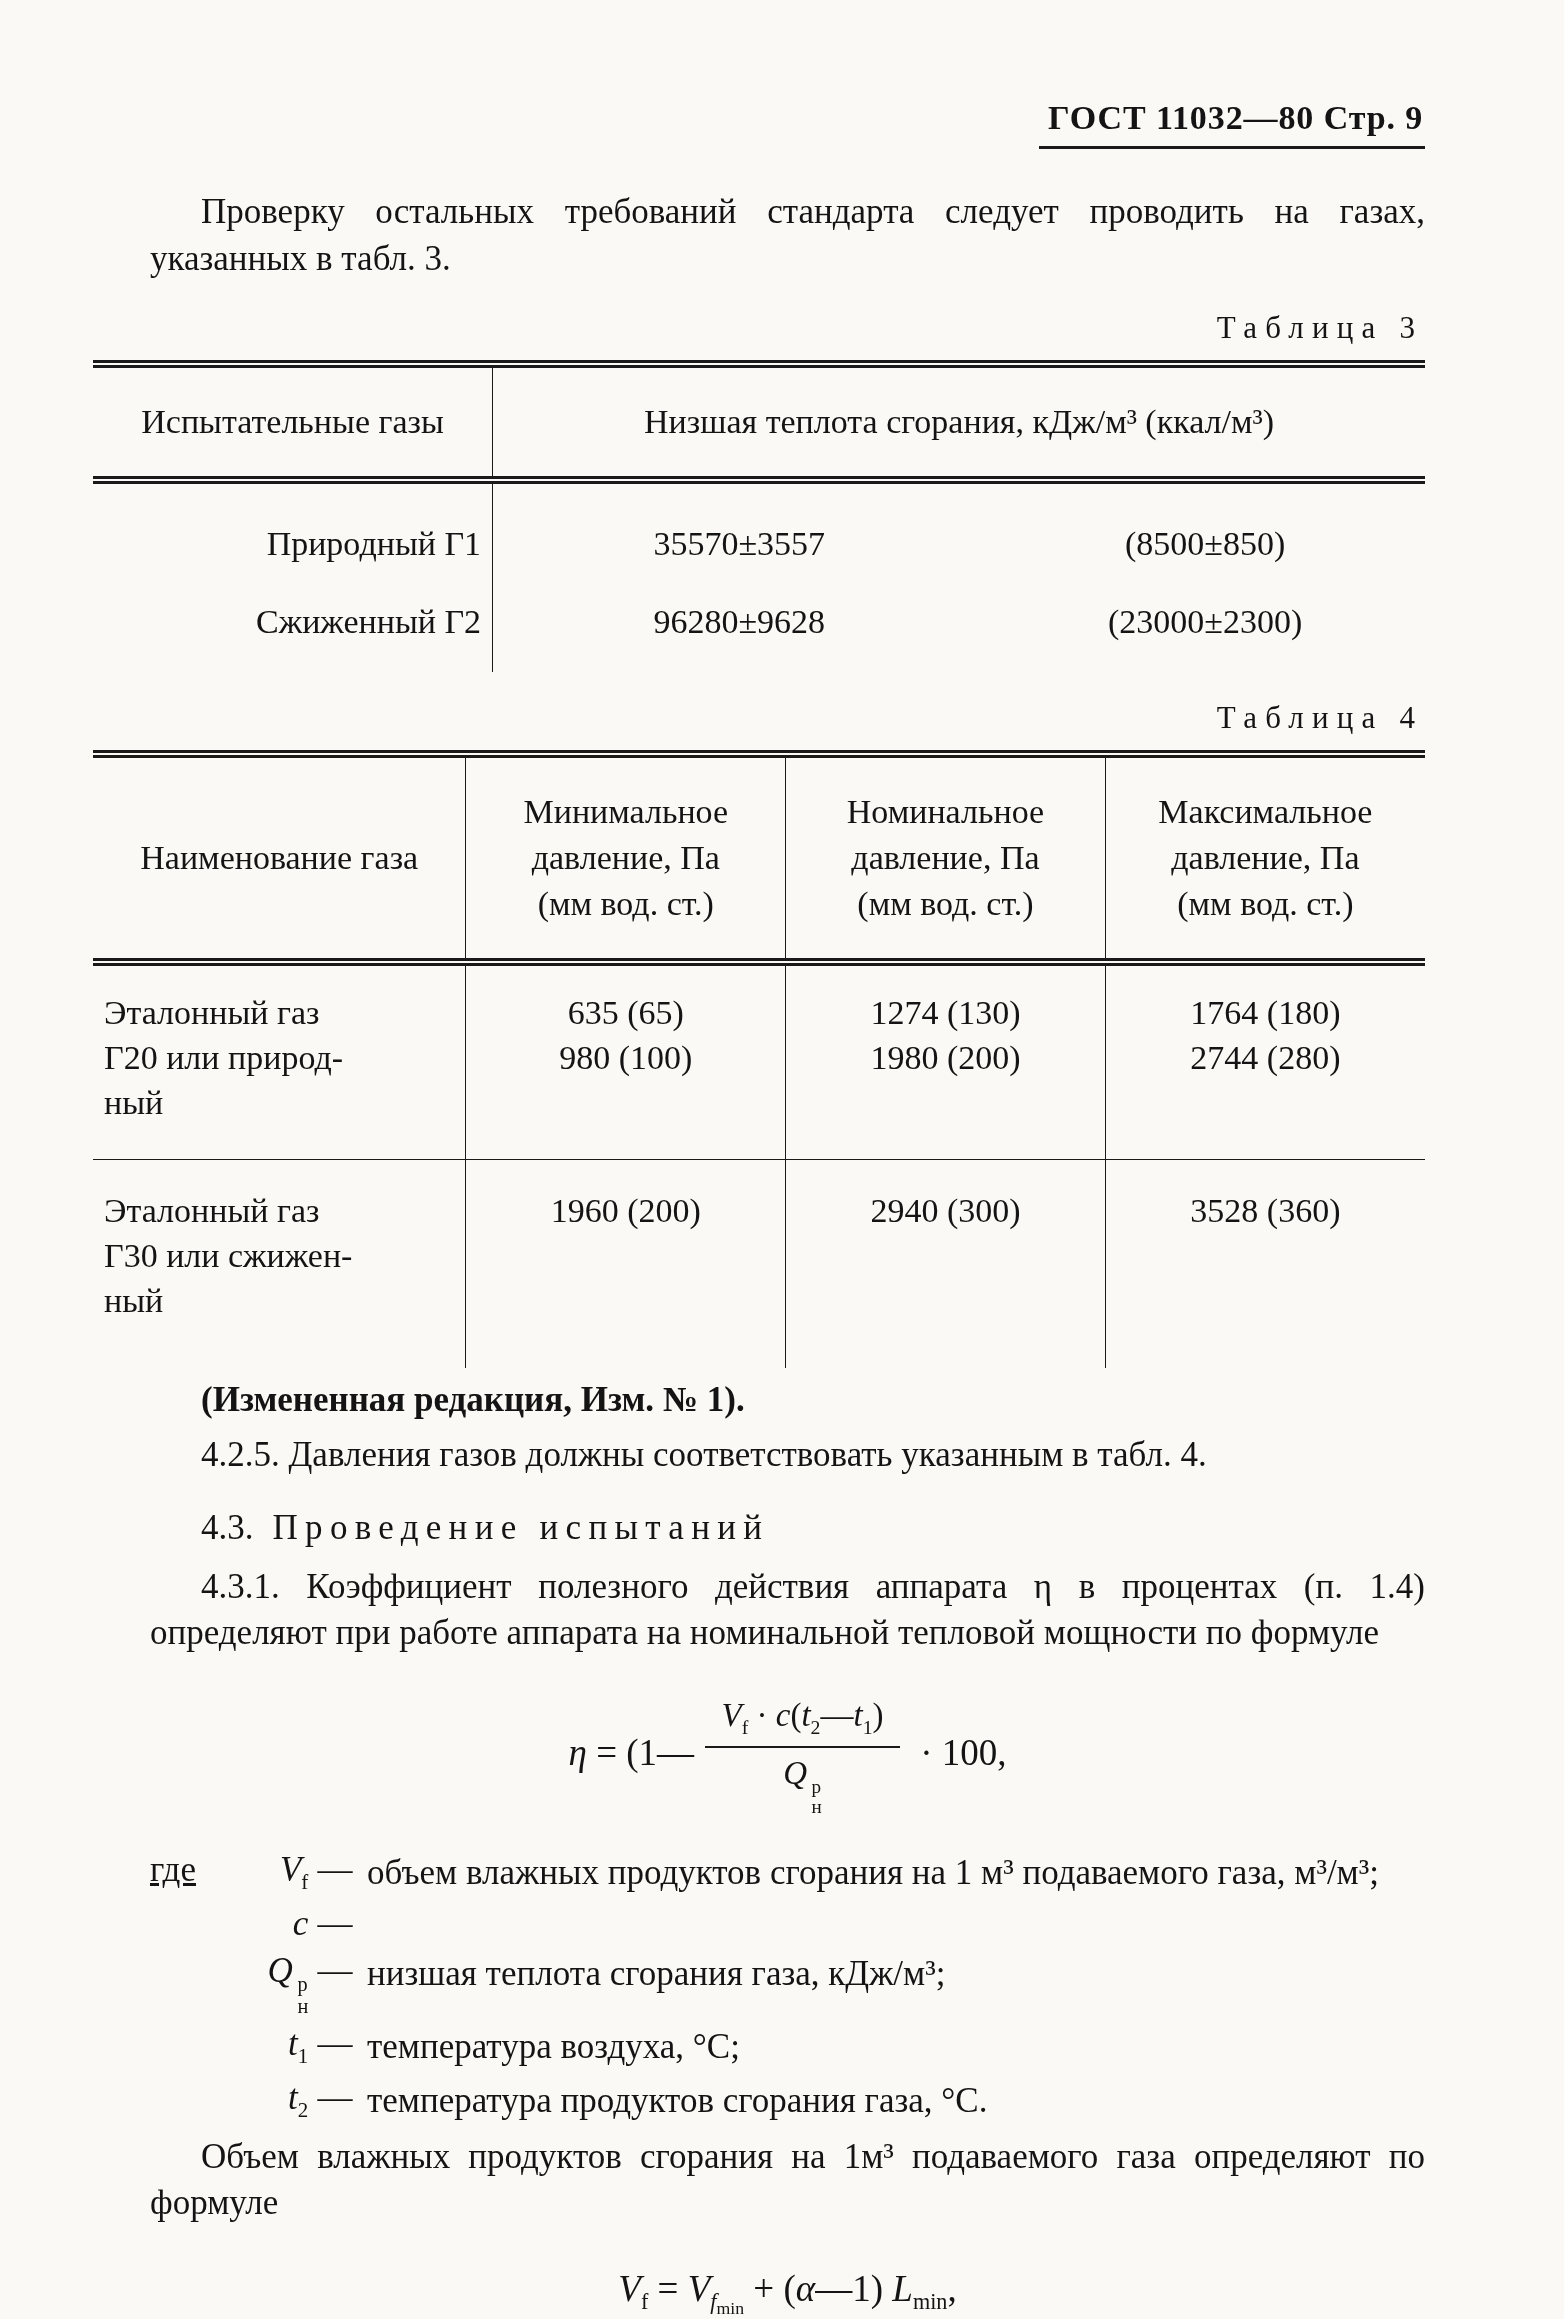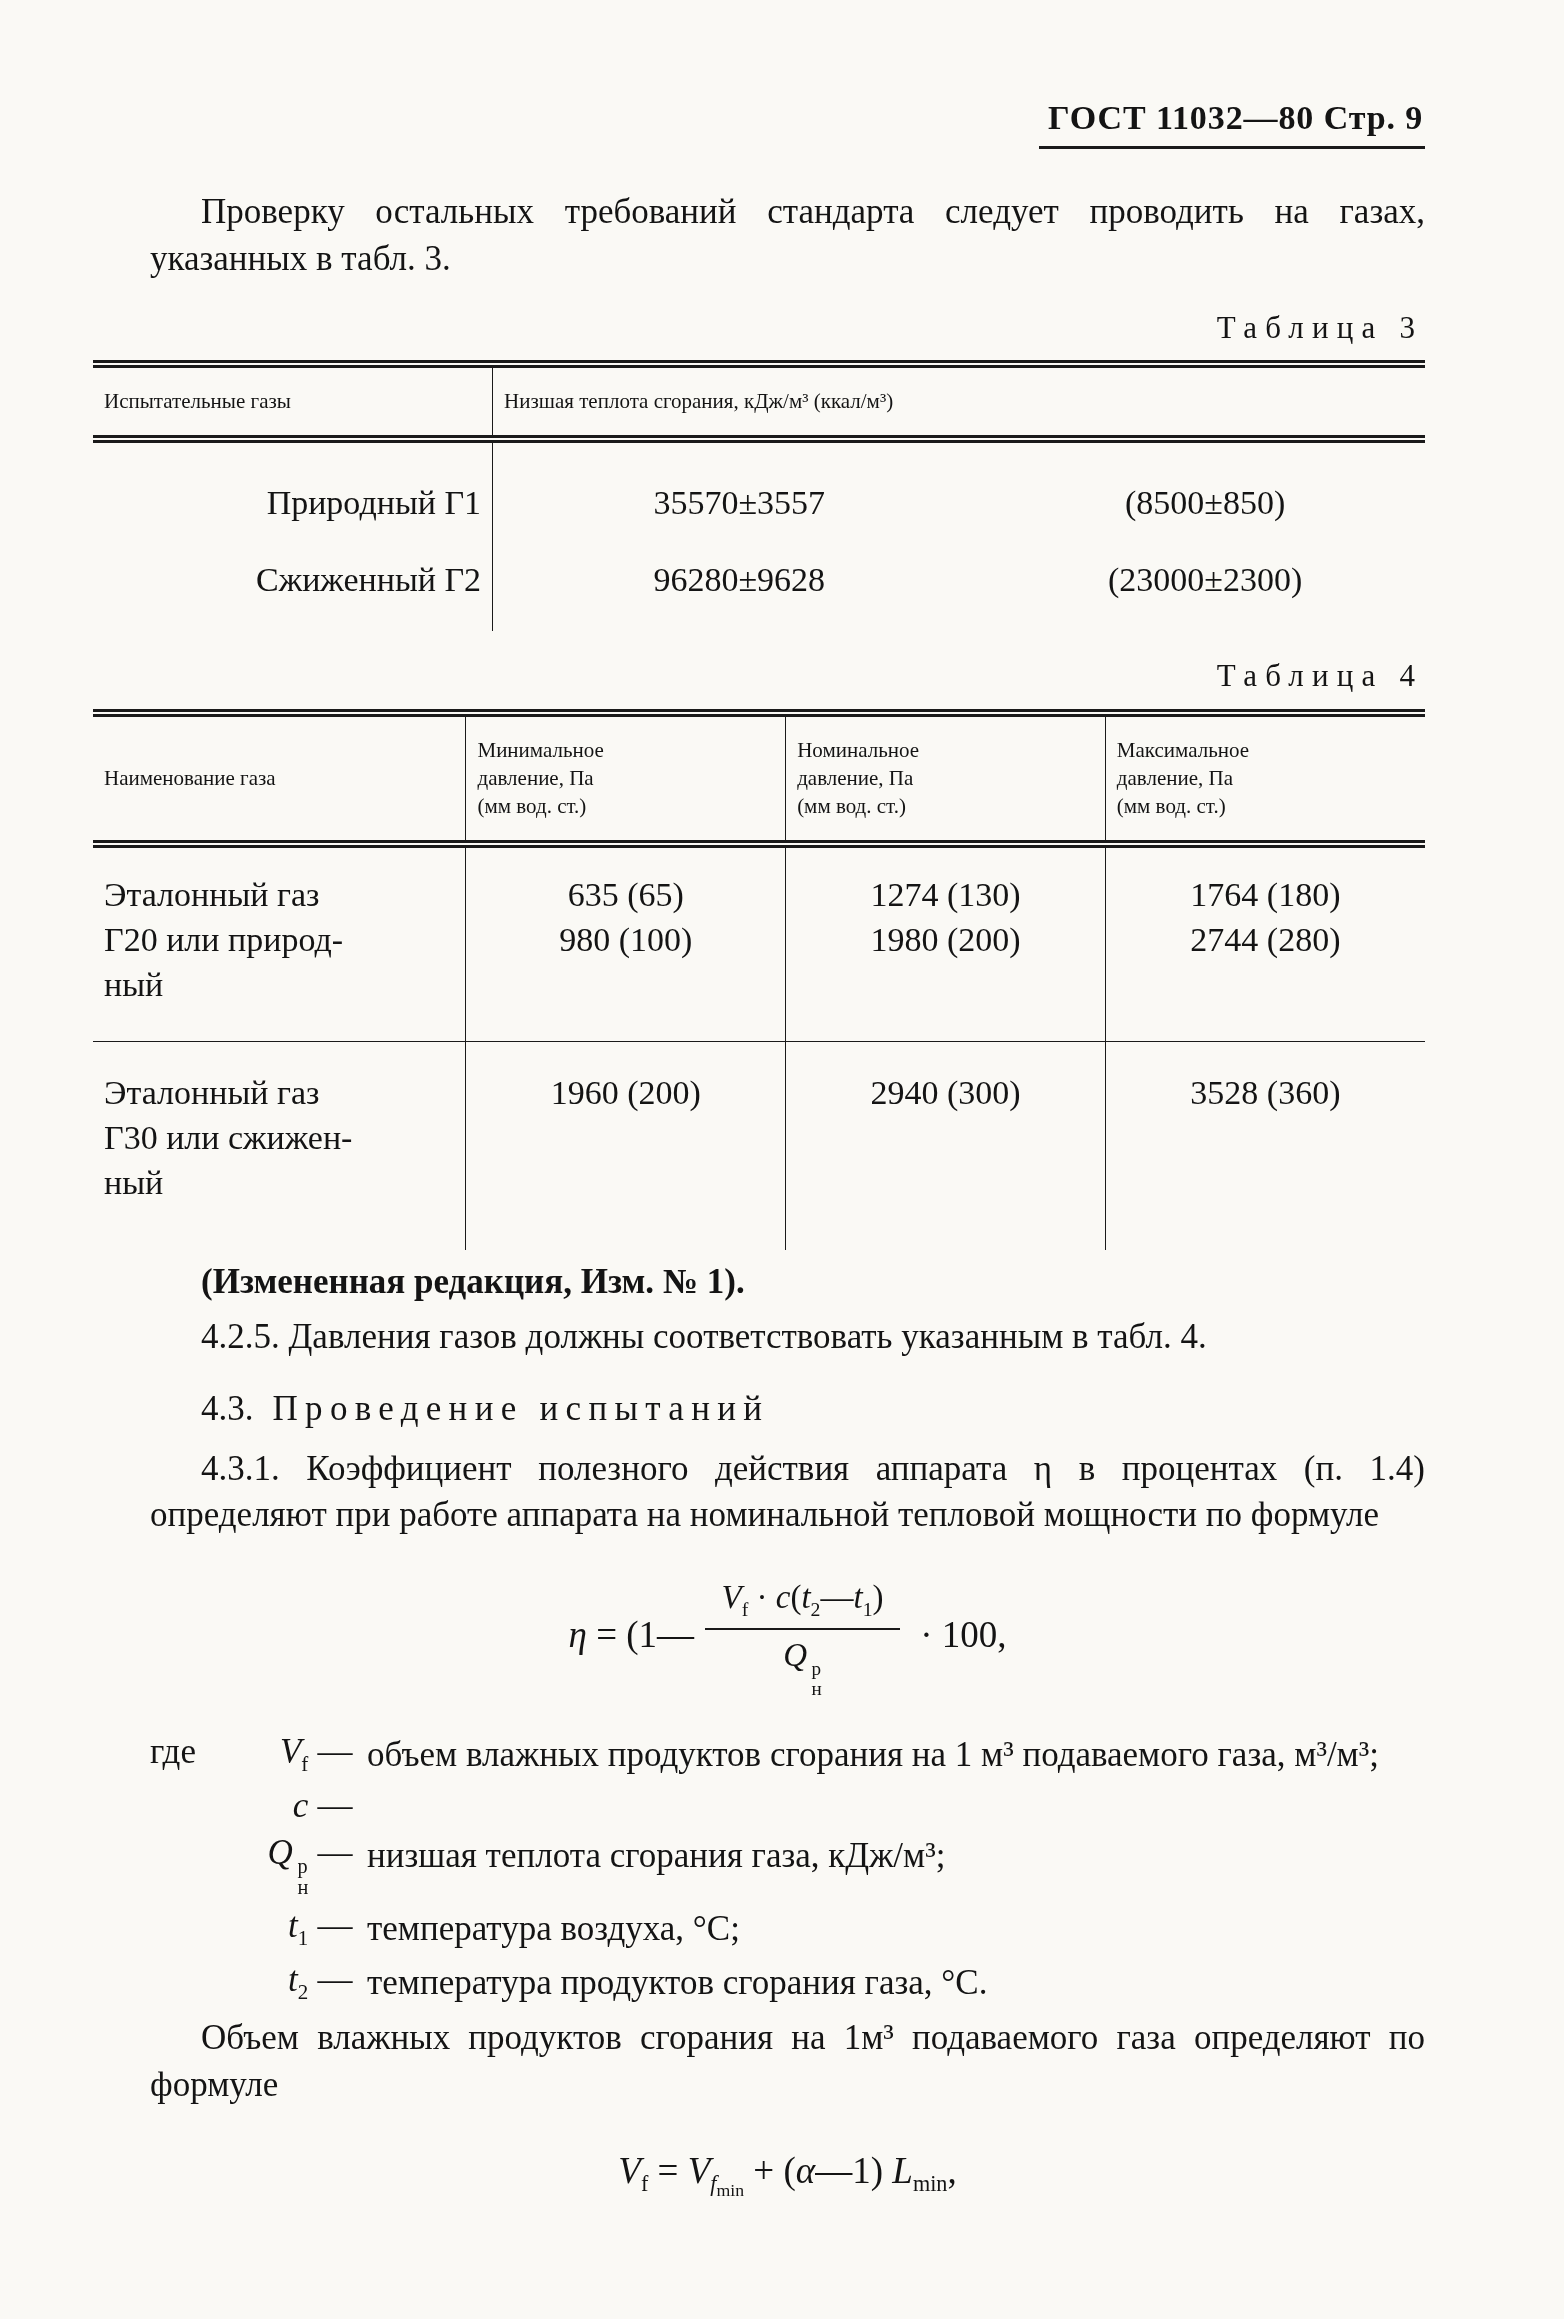--- a/index.html
+++ b/index.html
@@ -48,25 +48,25 @@
   .gtable {
     border-collapse: collapse;
     border-top: 8.2px double #1a1a1a;
     margin-left: -57px;
     width: calc(100% + 57px);
     table-layout: fixed;
   }
   .gtable thead th {
     border-bottom: 8.2px double #1a1a1a;
     font-weight: normal;
-    font-size: 21px;
+    font-size: 34px;
     line-height: 1.35;
-    text-align: left;
+    text-align: center;
     vertical-align: middle;
-    padding: 19px 11px;
+    padding: 31px 11px;
     white-space: pre-line;
   }
   .gtable td {
     font-size: 34px;
     line-height: 1.32;
     text-align: center;
     vertical-align: top;
     padding: 14.6px 11px;
     white-space: pre-line;
   }
@@ -105,21 +105,21 @@
 
   
   .defs { font-size: 35px; margin: 16.4px 0 7.3px; }
   .def-row { display: flex; margin-bottom: 7.3px; }
   .def-term {
     flex: 0 0 217px;
     box-sizing: border-box;
     text-align: right;
     padding-right: 14.6px;
   }
-  .def-lead { float: left; }
+  .def-lead { float: left; text-decoration: underline; }
   .def-dash { margin-left: 9.1px; }
   .def-text { flex: 1; text-align: justify; line-height: 1.33; }
 </style>
 </head>
 <body>
 
 <div class="page">
 
   <div class="doc-header">
     <span class="doc-header-text">ГОСТ 11032—80 Стр. 9</span>

